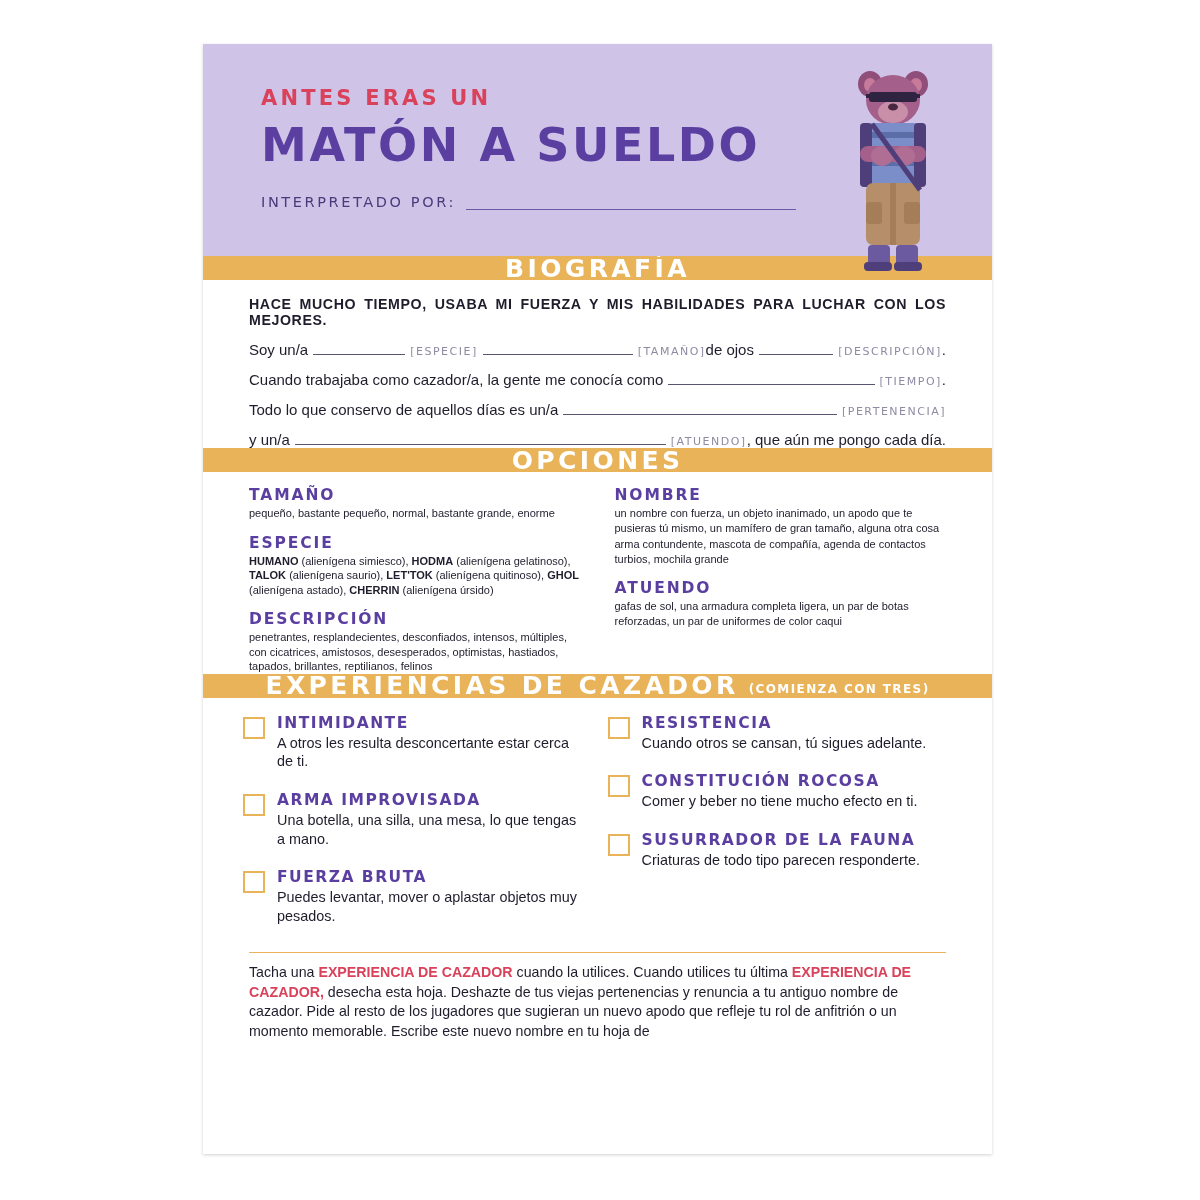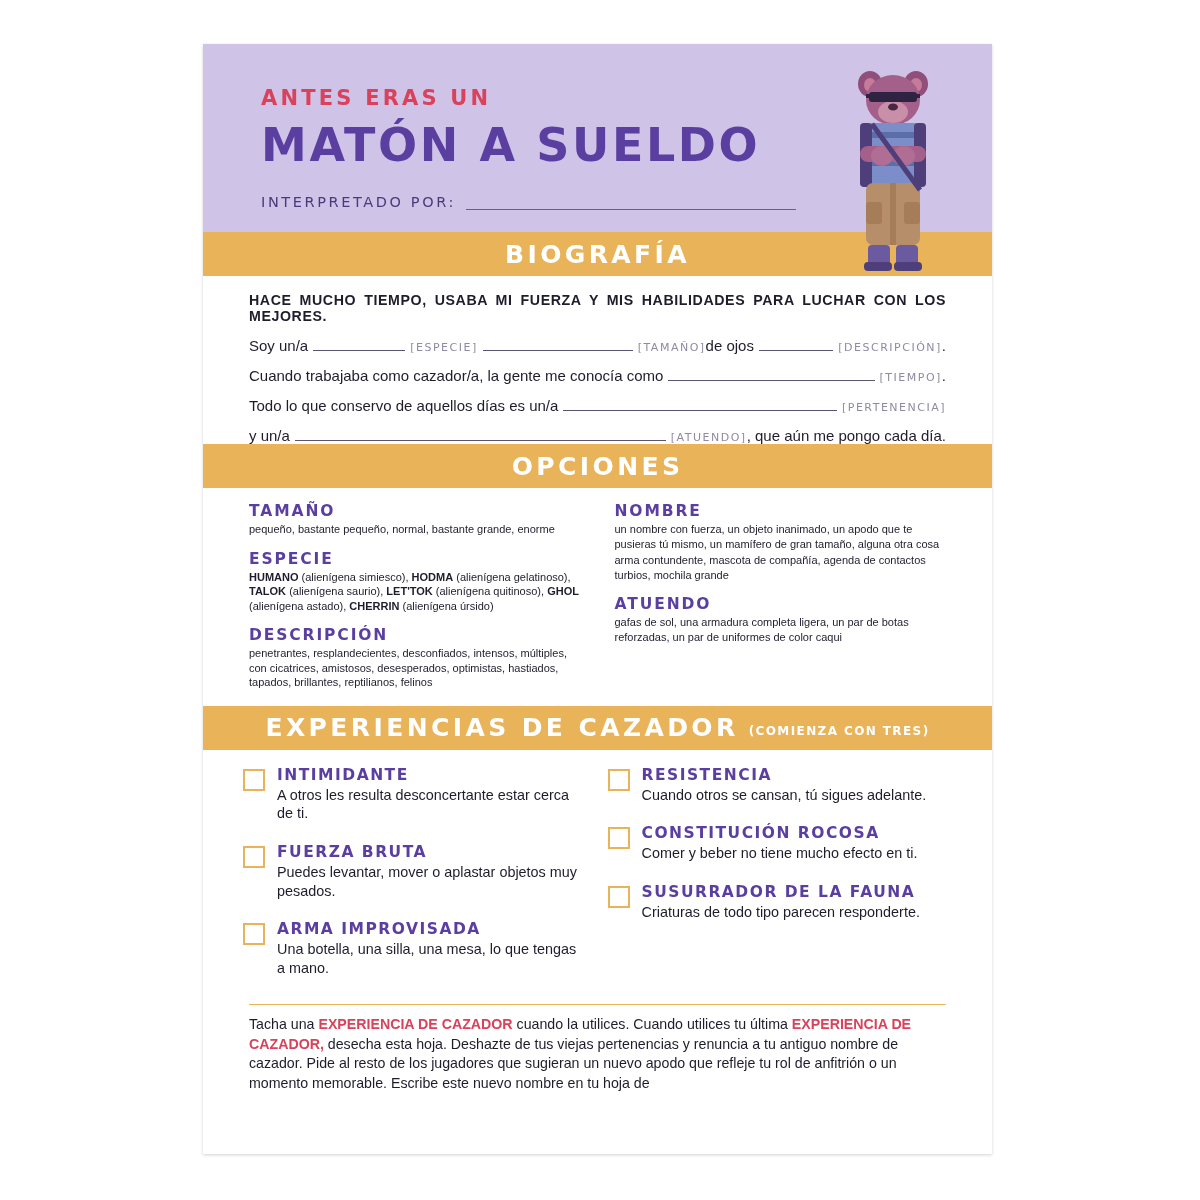--- a/index.html
+++ b/index.html
@@ -24,21 +24,21 @@
     width: 789px;
     height: 1110px;
     background: #ffffff;
     box-shadow: 0 1px 3px rgba(0,0,0,0.18);
     overflow: hidden;
   }
 
   
   .header {
     position: relative;
-    height: 188px;
+    height: 212px;
     background: #cfc3e8;
     padding: 0;
   }
   .header-inner {
     position: absolute;
     left: 58px;
     top: 42px;
     right: 180px;
   }
   .kicker {
@@ -82,21 +82,21 @@
     position: absolute;
     right: 30px;
     top: 18px;
     width: 120px;
     height: 230px;
   }
 
   
   .banner {
     background: #e9b35a;
-    height: 44px;
+    height: 24px;
     display: flex;
     align-items: center;
     justify-content: center;
     gap: 10px;
   }
   .banner-title {
     font-size: 25px;
     font-weight: bold;
     letter-spacing: 3.4px;
     color: #ffffff;
@@ -149,21 +149,21 @@
     letter-spacing: 1.5px;
     color: #8f8aa3;
     font-family: "DejaVu Sans", sans-serif;
     white-space: nowrap;
   }
   .bio-line .txt { white-space: nowrap; }
 
   
   .options {
     display: flex;
-    padding: 14px 46px 16px 46px;
+    padding: 14px 46px 0 46px;
     gap: 34px;
     color: #1f1d2c;
   }
   .opt-col { flex: 1; }
   .opt-head {
     font-size: 15.5px;
     font-weight: bold;
     letter-spacing: 1.9px;
     color: #5b3fa0;
     font-family: "DejaVu Sans", sans-serif;
@@ -365,31 +365,31 @@
         <div class="move">
           <div class="checkbox"></div>
           <div>
             <div class="move-name">INTIMIDANTE</div>
             <div class="move-desc">A otros les resulta desconcertante estar cerca de ti.</div>
           </div>
         </div>
         <div class="move">
           <div class="checkbox"></div>
           <div>
+            <div class="move-name">ARMA IMPROVISADA</div>
+            <div class="move-desc">Una botella, una silla, una mesa, lo que tengas a mano.</div>
+          </div>
+        </div>
+        <div class="move">
+          <div class="checkbox"></div>
+          <div>
             <div class="move-name">FUERZA BRUTA</div>
             <div class="move-desc">Puedes levantar, mover o aplastar objetos muy pesados.</div>
           </div>
         </div>
-        <div class="move">
-          <div class="checkbox"></div>
-          <div>
-            <div class="move-name">ARMA IMPROVISADA</div>
-            <div class="move-desc">Una botella, una silla, una mesa, lo que tengas a mano.</div>
-          </div>
-        </div>
       </div>
 
       <div class="moves-col">
         <div class="move">
           <div class="checkbox"></div>
           <div>
             <div class="move-name">RESISTENCIA</div>
             <div class="move-desc">Cuando otros se cansan, tú sigues adelante.</div>
           </div>
         </div>

